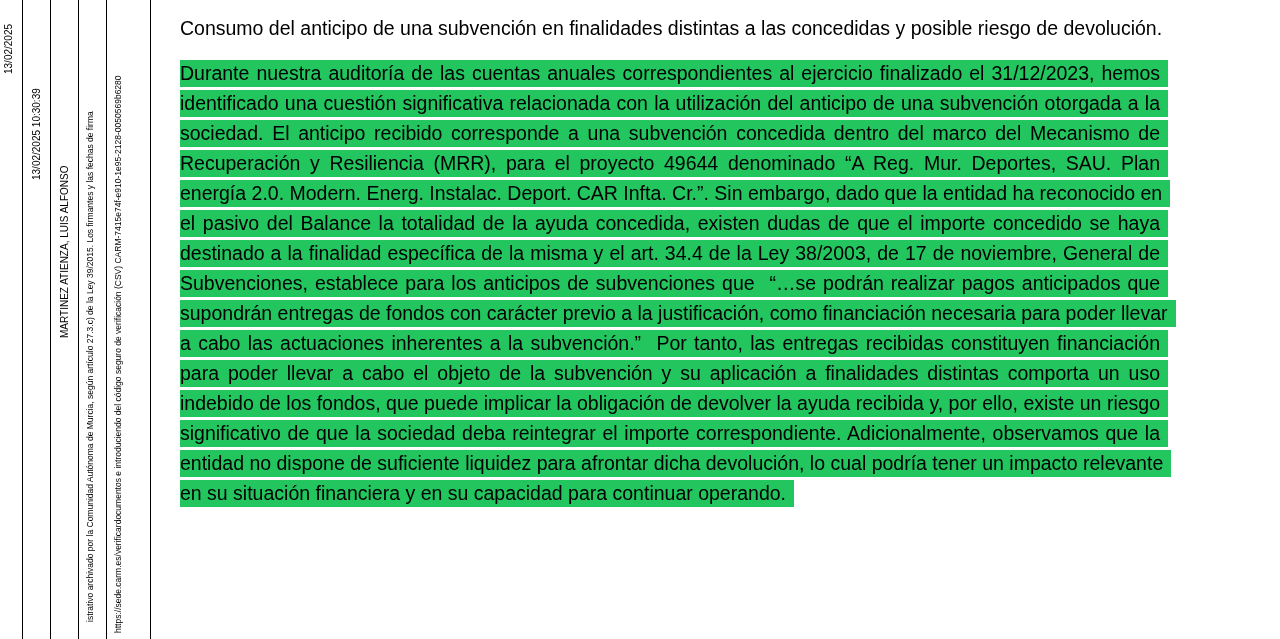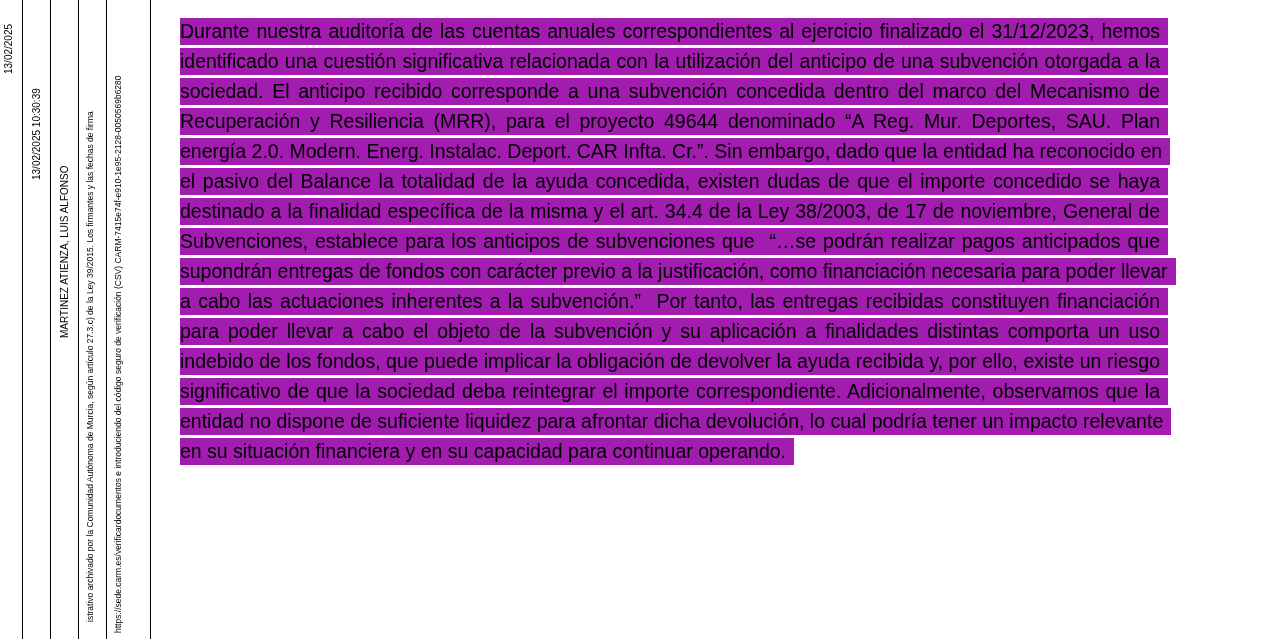--- a/index.html
+++ b/index.html
@@ -99,21 +99,21 @@
     line-height: 30px;
     color: #000000;
     text-align: justify;
     text-justify: inter-word;
   }
   .hl-block p {
     margin: 0;
   }
   
   .hl {
-    background-color: #a21caf;
+    background-color: #22c55e;
     box-decoration-break: clone;
     -webkit-box-decoration-break: clone;
     padding: 2px 8px 3px 0;
   }
   .hl-italic {
   }
 </style>
 </head>
 <body>
 
@@ -126,20 +126,21 @@
 
   <div class="vtext date-top">13/02/2025</div>
   <div class="vtext date-mid">13/02/2025 10:30:39</div>
   <div class="vtext name">MARTINEZ ATIENZA, LUIS ALFONSO</div>
   <div class="vtext verif1">istrativo archivado por la Comunidad Autónoma de Murcia, según artículo 27.3.c) de la Ley 39/2015. Los firmantes y las fechas de firma</div>
   <div class="vtext verif2">https://sede.carm.es/verificardocumentos e introduciendo del código seguro de verificación (CSV) CARM-7415e74f-e910-1e95-2128-0050569b6280</div>
 </div>
 
 <div class="doc">
 
+  <p class="lead">Consumo del anticipo de una subvención en finalidades distintas a las concedidas y posible riesgo de devolución.</p>
 
   <div class="hl-block">
     <p>
       <span class="hl">Durante nuestra auditoría de las cuentas anuales correspondientes al ejercicio finalizado el 31/12/2023, hemos identificado una cuestión significativa relacionada con la utilización del anticipo de una subvención otorgada a la sociedad. El anticipo recibido corresponde a una subvención concedida dentro del marco del Mecanismo de Recuperación y Resiliencia (MRR), para el proyecto 49644 denominado “A Reg. Mur. Deportes, SAU. Plan energía 2.0. Modern. Energ. Instalac. Deport. CAR Infta. Cr.”. Sin embargo, dado que la entidad ha reconocido en el pasivo del Balance la totalidad de la ayuda concedida,  existen dudas de que el importe concedido se haya destinado a la finalidad específica de la misma y el art. 34.4 de la Ley 38/2003, de 17 de noviembre, General de Subvenciones, establece para los anticipos de subvenciones que </span><span class="hl hl-italic">“…se podrán realizar pagos anticipados que supondrán entregas de fondos con carácter previo a la justificación, como financiación necesaria para poder llevar a cabo las actuaciones inherentes a la subvención.”</span><span class="hl"> Por tanto, las entregas recibidas constituyen financiación para poder llevar a cabo el objeto de la subvención y su aplicación a finalidades distintas comporta un uso indebido de los fondos, que puede implicar la obligación de devolver la ayuda recibida y, por ello, existe un riesgo significativo de que la sociedad deba reintegrar el importe correspondiente. Adicionalmente, observamos que la entidad no dispone de suficiente liquidez para afrontar dicha devolución, lo cual podría tener un impacto relevante en su situación financiera y en su capacidad para continuar operando.</span>
     </p>
   </div>
 
 </div>
 
 </body></html>

